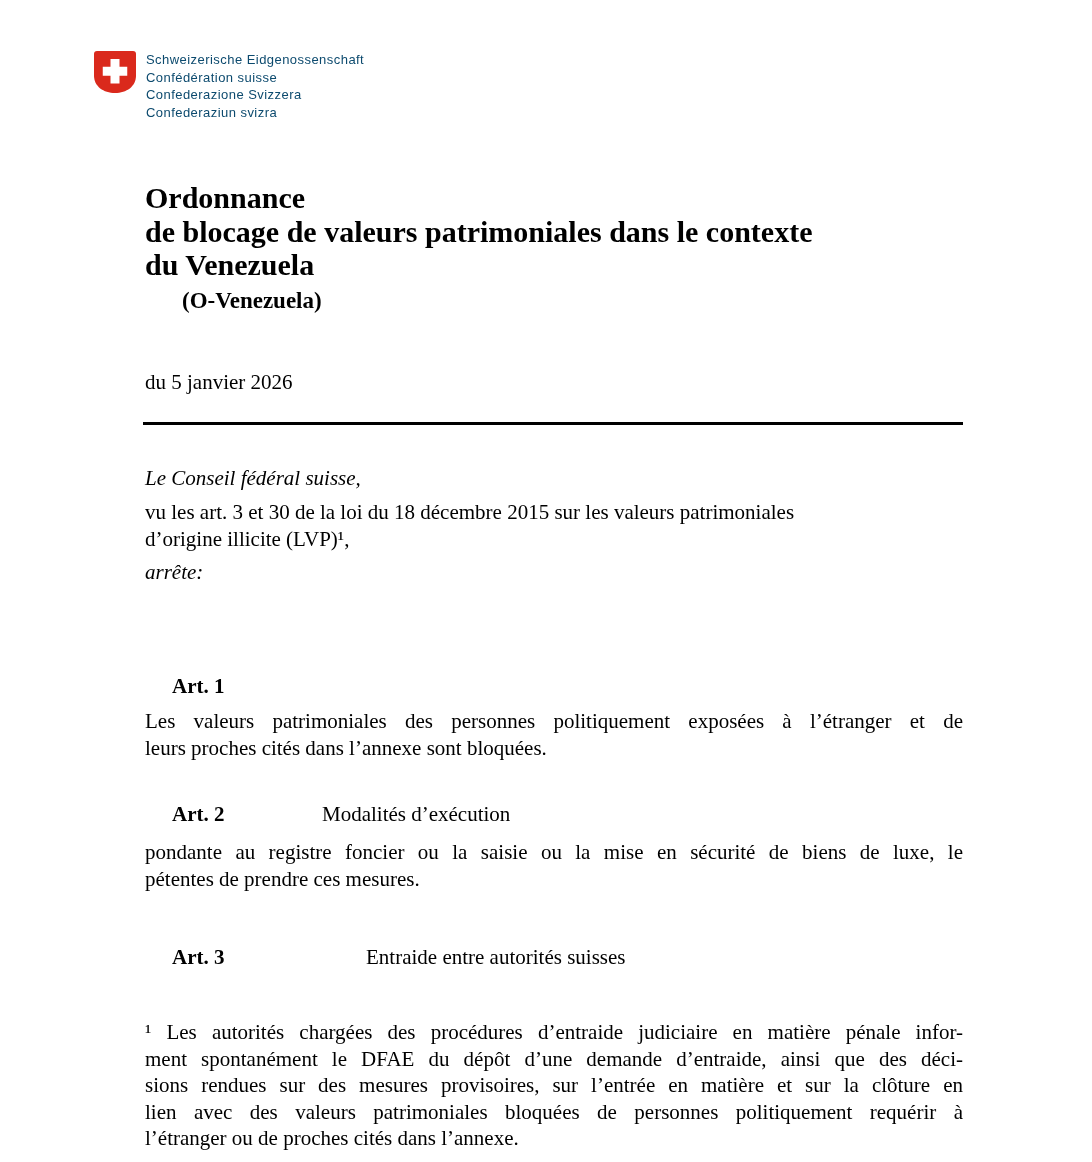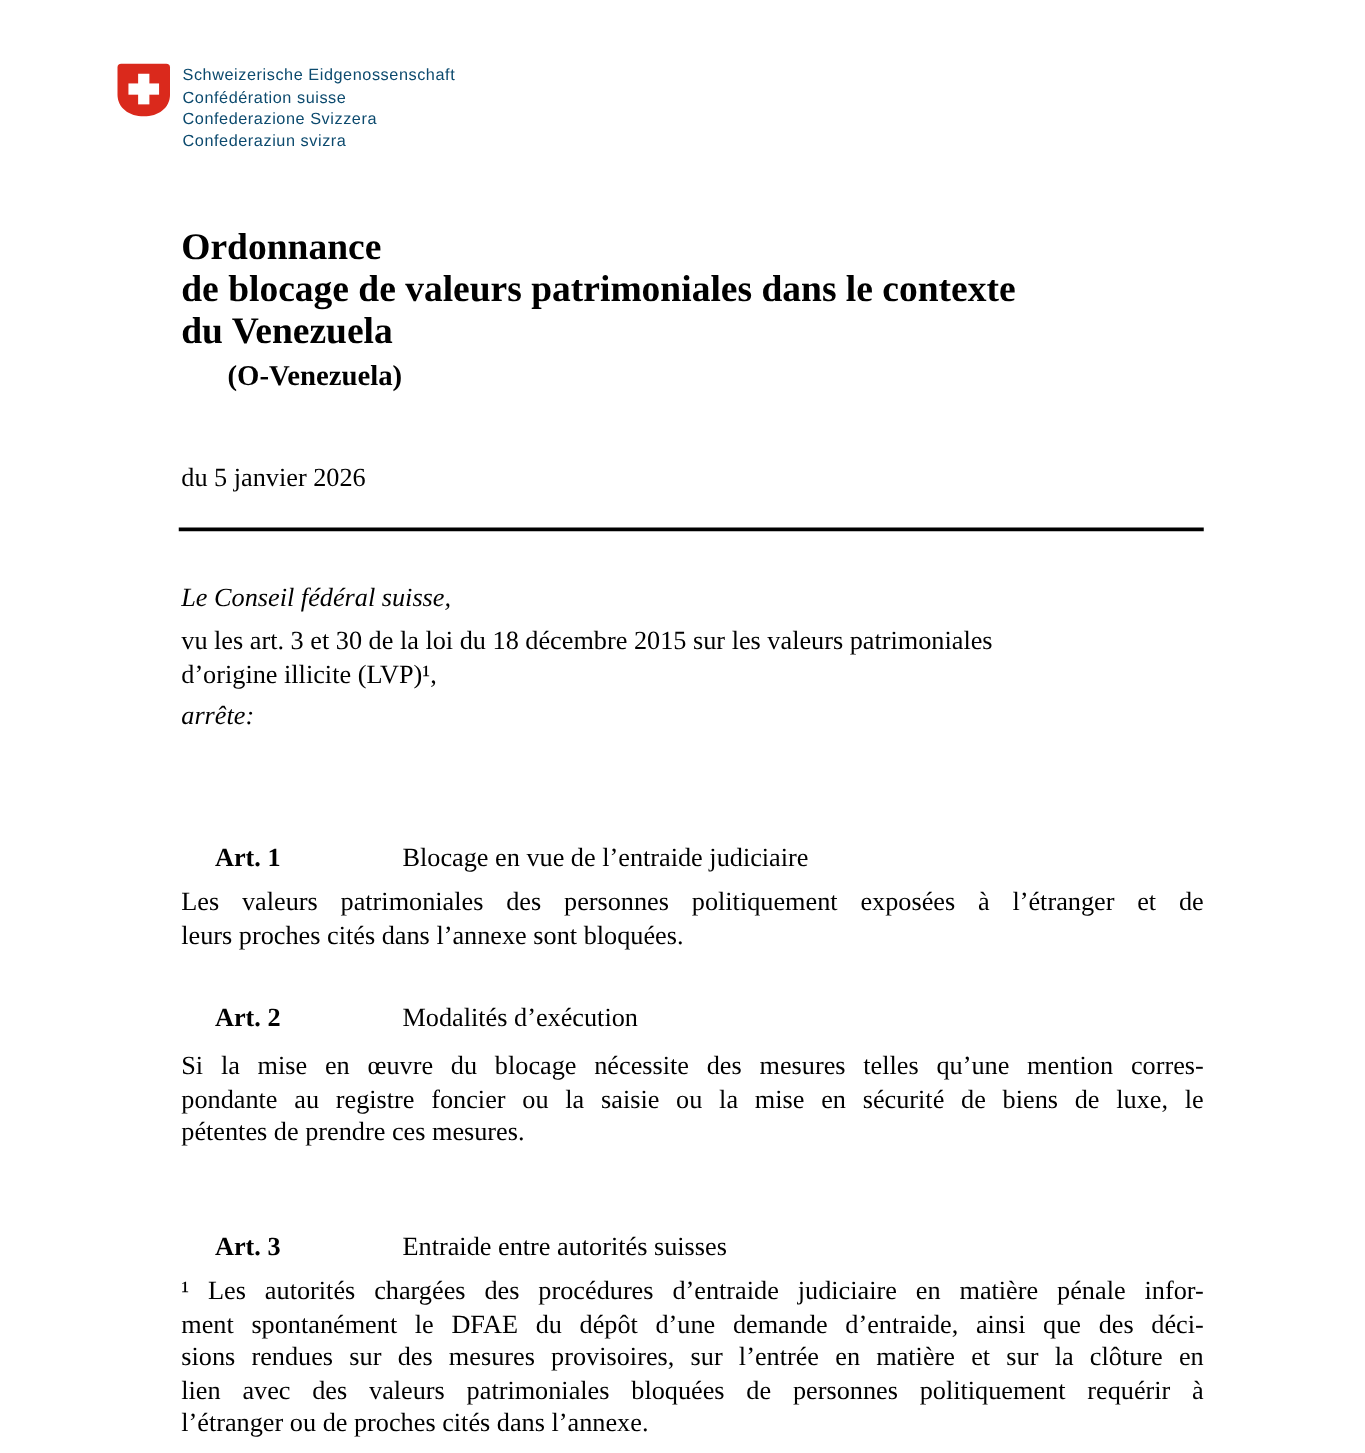--- a/index.html
+++ b/index.html
@@ -112,21 +112,21 @@
   .article-body {
     left: 145px;
     width: 818px;
     font-size: 21px;
     line-height: 26.5px;
   }
   #art1-heading { top: 673px; }
   #art1-body    { top: 708px; }
   #art2-heading { top: 801px; }
   #art2-body    { top: 839px; }
-  #art3-heading { top: 984px; }
+  #art3-heading { top: 944px; gap: 44px; }
   #art3-body    { top: 1019px; }
 
   .just {
     text-align: justify;
     text-align-last: justify;
     text-justify: inter-word;
   }
 </style>
 </head>
 <body>
@@ -161,33 +161,31 @@
 
 <div id="preamble-citation" class="abs">
     <div>vu les art. 3 et 30 de la loi du 18 décembre 2015 sur les valeurs patrimoniales</div>
     <div>d’origine illicite (LVP)¹,</div>
   </div>
 
 <div id="preamble-enacting" class="abs">arrête:</div>
 
 <div id="art1-heading" class="abs article-heading">
   <span class="art-label">Art. 1</span>
-  <span class="art-title">Blocage en vue de l’entraide judiciaire</span>
 </div>
 <div id="art1-body" class="abs article-body">
     <div class="just">Les valeurs patrimoniales des personnes politiquement exposées à l’étranger et de</div>
     <div>leurs proches cités dans l’annexe sont bloquées.</div>
   </div>
 
 <div id="art2-heading" class="abs article-heading">
   <span class="art-label">Art. 2</span>
   <span class="art-title">Modalités d’exécution</span>
 </div>
 <div id="art2-body" class="abs article-body">
-    <div class="just">Si la mise en œuvre du blocage nécessite des mesures telles qu’une mention corres-</div>
     <div class="just">pondante au registre foncier ou la saisie ou la mise en sécurité de biens de luxe, le</div>
     <div>pétentes de prendre ces mesures.</div>
   </div>
 
 <div id="art3-heading" class="abs article-heading">
   <span class="art-label">Art. 3</span>
   <span class="art-title">Entraide entre autorités suisses</span>
 </div>
 <div id="art3-body" class="abs article-body">
     <div class="just">¹ Les autorités chargées des procédures d’entraide judiciaire en matière pénale infor-</div>

